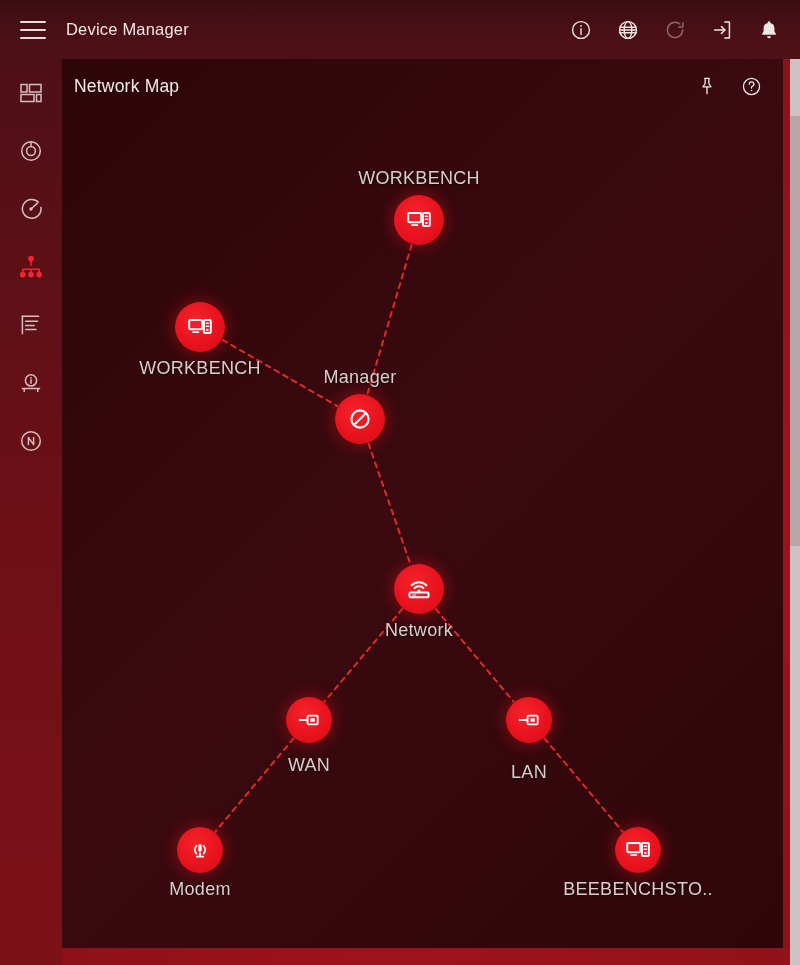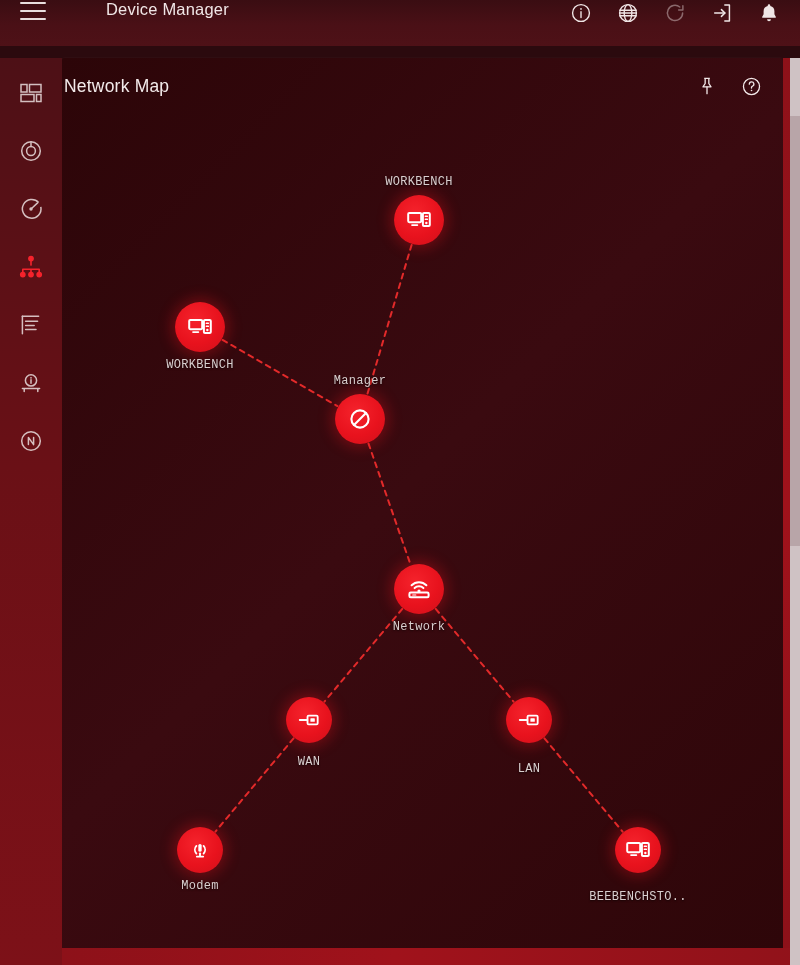--- a/index.html
+++ b/index.html
@@ -6,25 +6,24 @@
   html, body {
     width: 800px; height: 965px;
     background: #2b0a0e;
     font-family: "Liberation Sans", sans-serif;
     overflow: hidden;
   }
   #app { position: relative; width: 800px; height: 965px; overflow: hidden; }
 
   
   .topbar {
-    position: absolute; left: 0; top: 0; width: 800px; height: 46px;
+    position: absolute; left: 0; top: 0; width: 800px; height: 59px;
     background: linear-gradient(180deg, #3a0d12 0%, #4a1016 55%, #4e1117 100%);
-    display: flex; align-items: flex-start;
+    display: flex; align-items: center;
     z-index: 20;
-    gap: 40px;
   }
   .hamburger {
     width: 30px; height: 22px; margin-left: 18px;
     display: flex; flex-direction: column; justify-content: space-between;
     cursor: pointer; padding: 2px 2px;
   }
   .hamburger span { display: block; height: 2px; background: #e9dede; border-radius: 1px; }
   .app-title {
     margin-left: 18px; color: #f0e6e6; font-size: 16.5px; letter-spacing: .2px;
     white-space: nowrap;
@@ -56,21 +55,21 @@
   .panel {
     position: absolute; left: 62px; top: 58px;
     width: 721px; height: 890px;
     background: linear-gradient(135deg, #2c0508 0%, #3a0a10 48%, #2e0609 100%);
     border-radius: 3px 3px 0 0;
     overflow: hidden;
     box-shadow: 0 0 0 1px rgba(255,255,255,0.02);
   }
   .panel-header {
     position: relative; height: 56px; display: flex; align-items: center;
-    padding: 0 20px 0 2px;
+    padding: 0 20px 0 12px;
   }
   .panel-title { color: #f2eaea; font-size: 17.5px; font-weight: 400; letter-spacing: .2px; }
   .panel-header-actions { margin-left: auto; display: flex; align-items: center; gap: 20px; }
   .ph-icon { width: 24px; height: 24px; display: flex; align-items: center; justify-content: center; cursor: pointer; }
 
   
   .map-wrap { position: relative; width: 721px; height: 834px; }
   .map-svg { position: absolute; left: 0; top: 0; }
 
   .node {
@@ -81,24 +80,23 @@
     position: absolute; left: 50%; top: 50%; transform: translate(-50%,-50%);
     border-radius: 50%;
     background: radial-gradient(circle at 42% 36%, #f5232c 0%, #e8121d 55%, #d0101a 100%);
     box-shadow: 0 0 14px 4px rgba(226,18,28,0.32);
     display: flex; align-items: center; justify-content: center;
     cursor: pointer;
   }
   .node-circle svg { display: block; }
   .node-label {
     position: absolute; left: 50%; transform: translateX(-50%);
-    color: #d9cfcf; font-size: 12px; white-space: nowrap; letter-spacing: .3px;
+    color: #d9cfcf; font-size: 18px; white-space: nowrap; letter-spacing: .3px;
     text-shadow: 0 1px 2px rgba(0,0,0,.6);
     pointer-events: none;
-    font-family: Liberation Mono, monospace;
   }
   .node-label.above { bottom: 28px; }
   .node-label.below { top: 28px; }
 
   
   .bottom-strip {
     position: absolute; left: 62px; top: 948px; width: 738px; height: 17px;
     background: linear-gradient(90deg, #8d1119 0%, #a0121b 45%, #91121a 100%);
   }
   
@@ -366,21 +364,21 @@
                 <svg width="26" height="26" viewBox="0 0 26 26" fill="#ffffff">
                   <rect x="2.2" y="6" width="13" height="9.2" rx="1.1" fill="none" stroke="#fff" stroke-width="2"></rect>
                   <rect x="5.2" y="17.2" width="7" height="1.9" rx=".8"></rect>
                   <rect x="16.9" y="6" width="6.9" height="13.1" rx="1.1" fill="none" stroke="#fff" stroke-width="2"></rect>
                   <rect x="18.7" y="8.6" width="3.3" height="1.5" rx=".6"></rect>
                   <rect x="18.7" y="11.5" width="3.3" height="1.5" rx=".6"></rect>
                   <circle cx="20.35" cy="16" r="1.2"></circle>
                 </svg>
               </span>
             </div>
-            <div class="node-label below" style="top: 40px;">BEEBENCHSTO..</div>
+            <div class="node-label below" style="top: 29px;">BEEBENCHSTO..</div>
           </div>
         </div>
     </div>
   </div>
 
   <div class="right-gutter"></div>
   <div class="bottom-strip"></div>
 
   <div class="scrollbar-track">
     <div class="scrollbar-thumb"></div>

